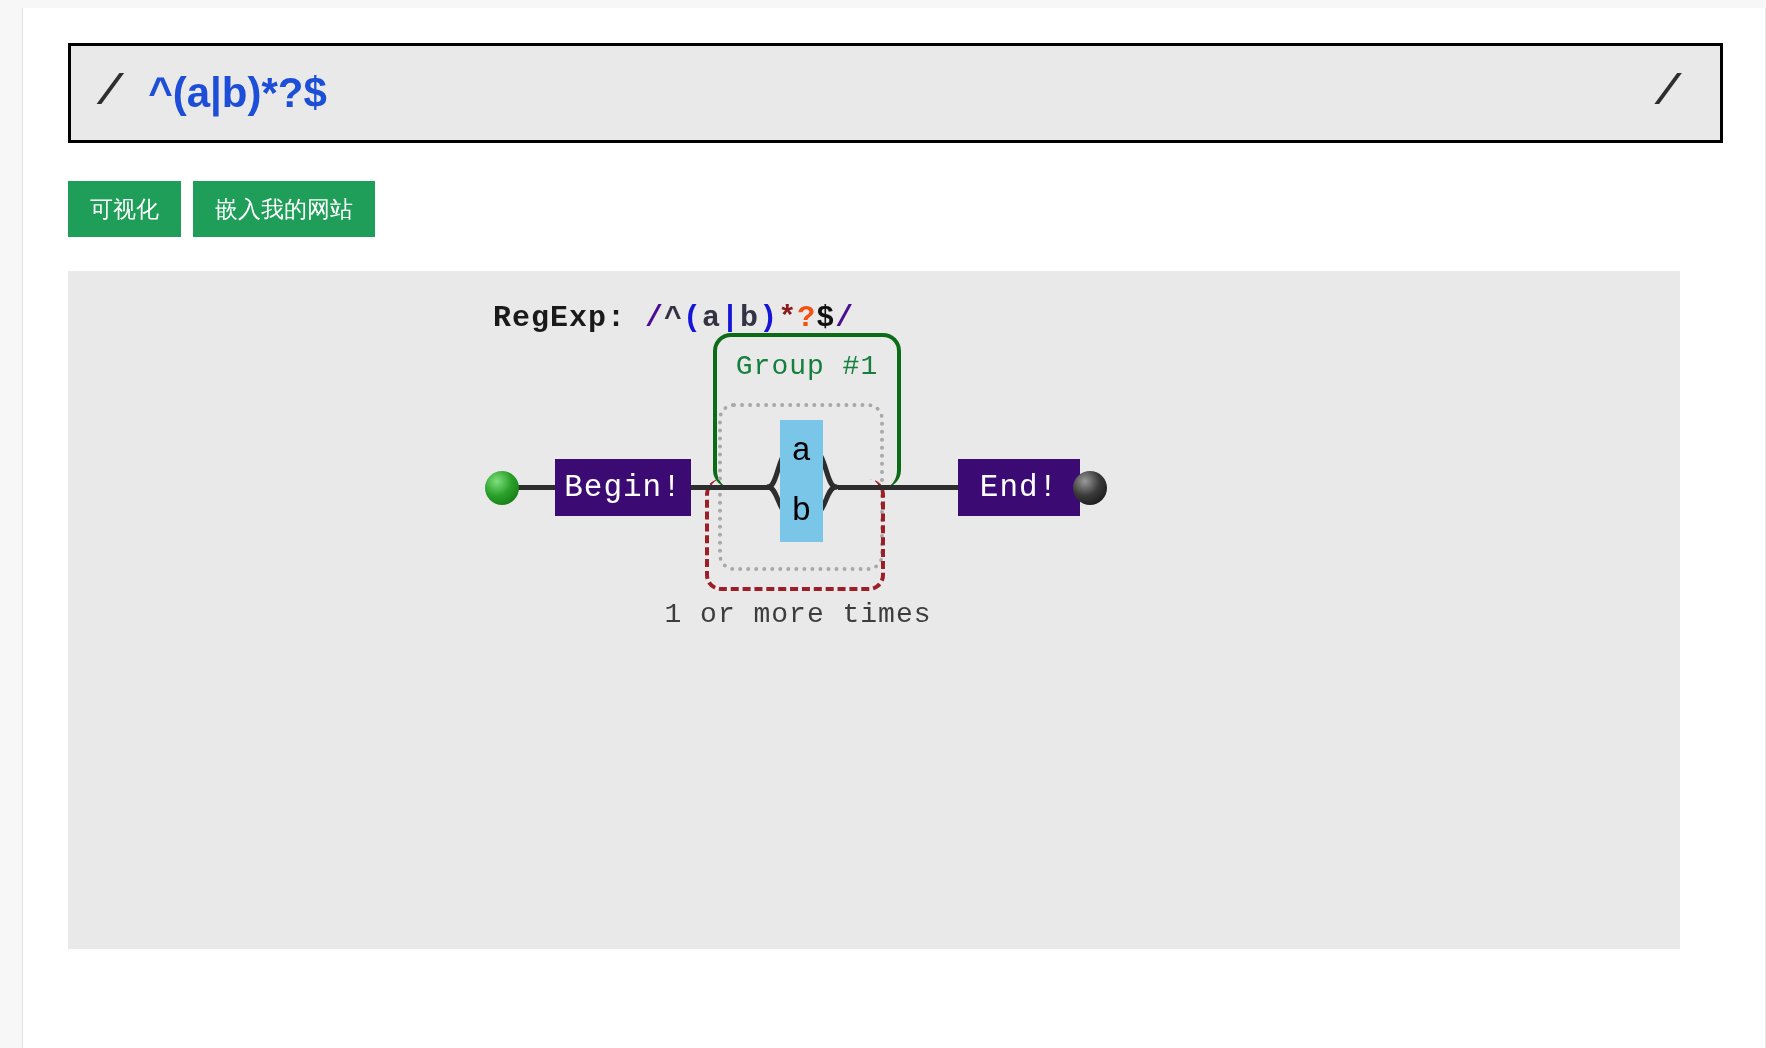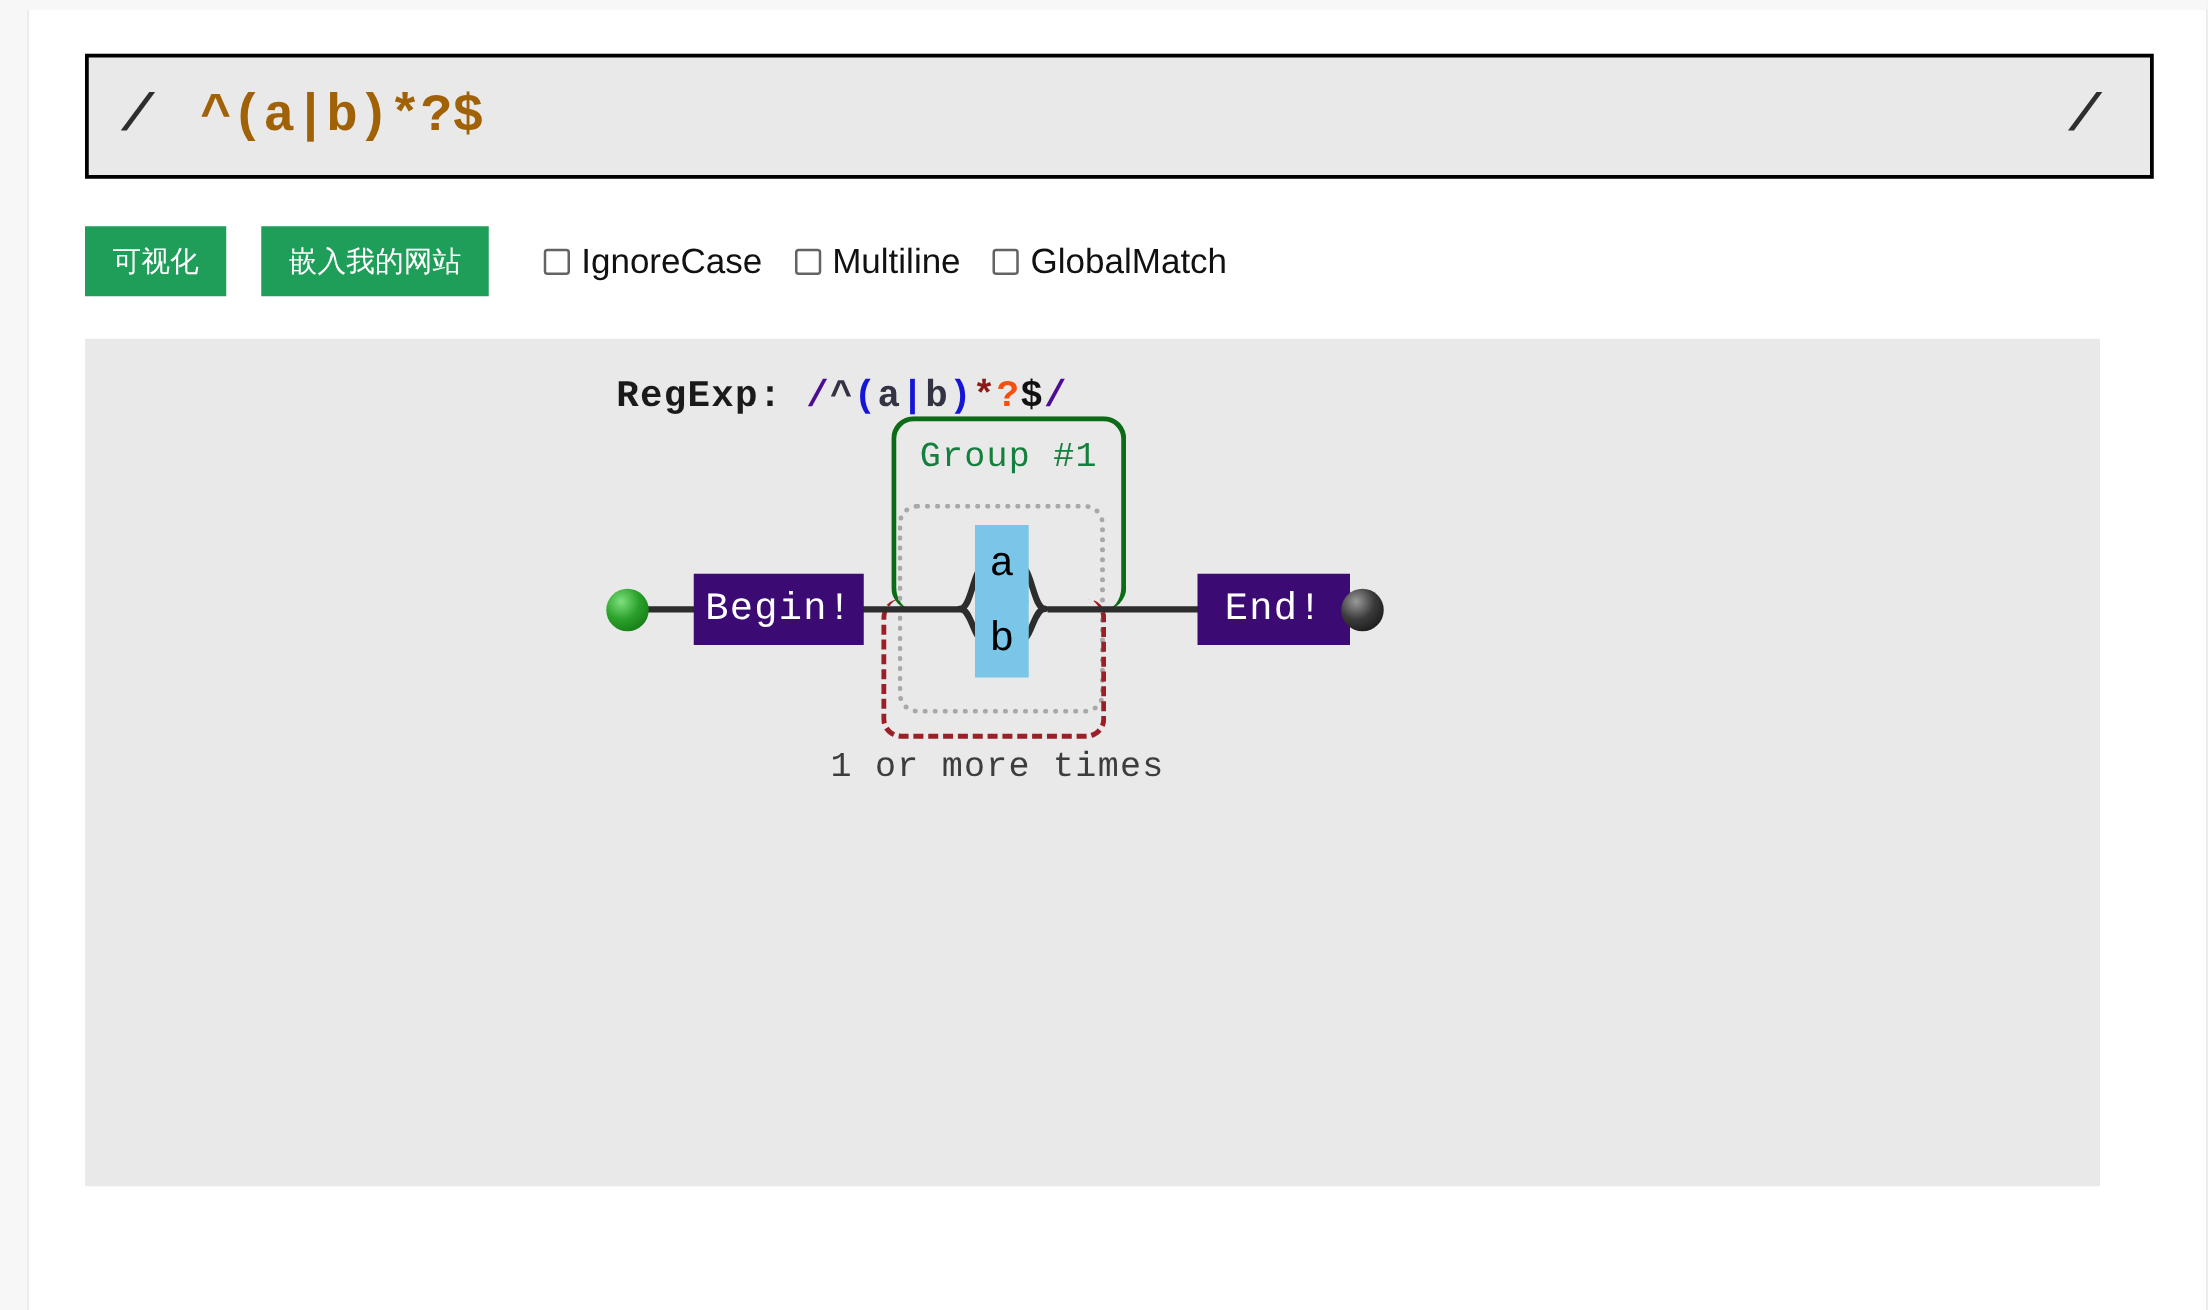--- a/index.html
+++ b/index.html
@@ -36,25 +36,25 @@
   }
   .slash {
     font-family: "Liberation Mono", "DejaVu Sans Mono", monospace;
     font-size: 42px;
     font-weight: bold;
     color: #2e2e2e;
     font-style: italic;
     letter-spacing: 0;
   }
   .regex-text {
-    font-family: Liberation Mono, monospace;
+    font-family: Liberation Sans, sans-serif;
     font-size: 42px;
     font-weight: bold;
-    color: #a16207;
-    margin-left: 38px;
+    color: #1d4ed8;
+    margin-left: 26px;
     white-space: pre;
   }
   .slash-right {
     margin-left: auto;
     margin-right: 14px;
   }
 
   
   .toolbar {
     margin-top: 38px;
@@ -63,21 +63,21 @@
     height: 56px;
   }
   .btn {
     background: #1e9e58;
     color: #ffffff;
     border: none;
     height: 56px;
     padding: 0 22px;
     font-size: 23px;
     font-family: "Liberation Sans", sans-serif;
-    margin-right: 28px;
+    margin-right: 12px;
     cursor: pointer;
     line-height: 56px;
     text-align: center;
     white-space: nowrap;
   }
   .flags { display: flex; align-items: center; margin-left: 16px; }
   .flag { display: flex; align-items: center; margin-right: 26px; cursor: pointer; }
   .cb {
     width: 21px; height: 21px;
     border: 2px solid #636363;
@@ -209,34 +209,20 @@
     <div class="regex-input">
       <span class="slash">/</span>
       <span class="regex-text">^(a|b)*?$</span>
       <span class="slash slash-right">/</span>
     </div>
 
     <div class="toolbar">
       <button class="btn">可视化</button>
       <button class="btn">嵌入我的网站</button>
 
-      <div class="flags">
-        <label class="flag">
-          <span class="cb"></span>
-          <span class="flag-label">IgnoreCase</span>
-        </label>
-        <label class="flag">
-          <span class="cb"></span>
-          <span class="flag-label">Multiline</span>
-        </label>
-        <label class="flag">
-          <span class="cb"></span>
-          <span class="flag-label">GlobalMatch</span>
-        </label>
-      </div>
     </div>
 
     <div class="canvas">
 
       <div class="rx-title mono"><span>RegExp: </span><span id="rx-tokens"><span style="color: rgb(75, 13, 145);">/</span><span style="color: rgb(51, 51, 68);">^</span><span style="color: rgb(21, 21, 216);">(</span><span style="color: rgb(51, 51, 68);">a</span><span style="color: rgb(21, 21, 216);">|</span><span style="color: rgb(51, 51, 68);">b</span><span style="color: rgb(21, 21, 216);">)</span><span style="color: rgb(139, 26, 26);">*</span><span style="color: rgb(244, 80, 15);">?</span><span style="color: rgb(17, 17, 17);">$</span><span style="color: rgb(75, 13, 145);">/</span></span></div>
 
       <div class="group-box"></div>
       <div class="group-label mono">Group #1</div>
 
       <div class="dotted-box"></div>

